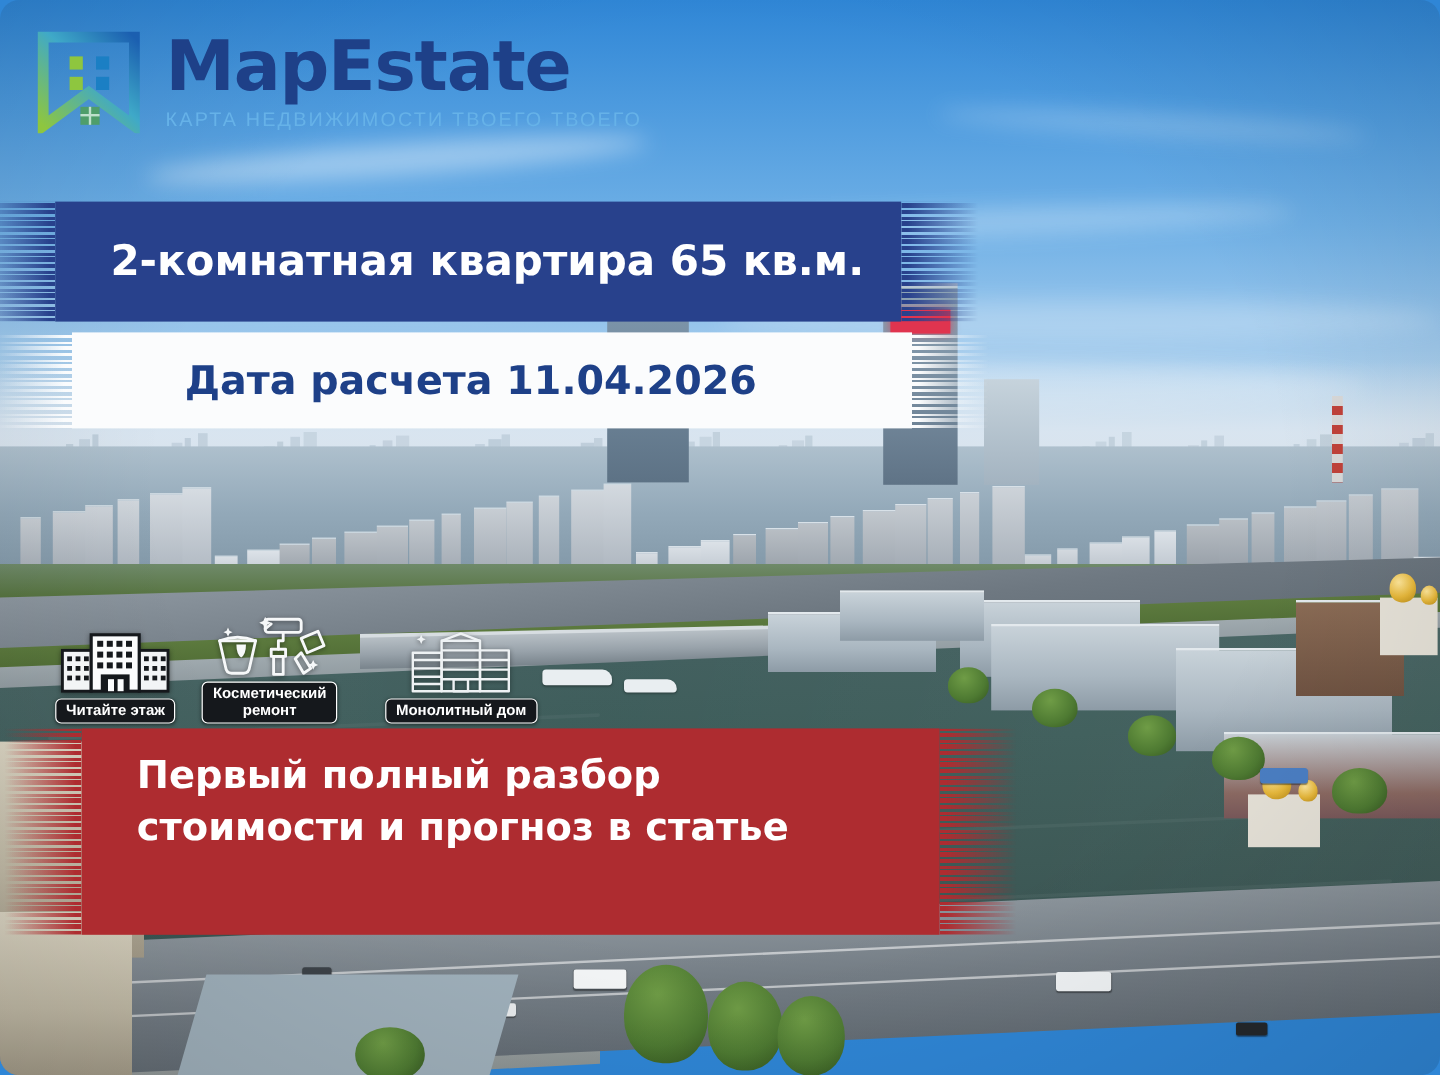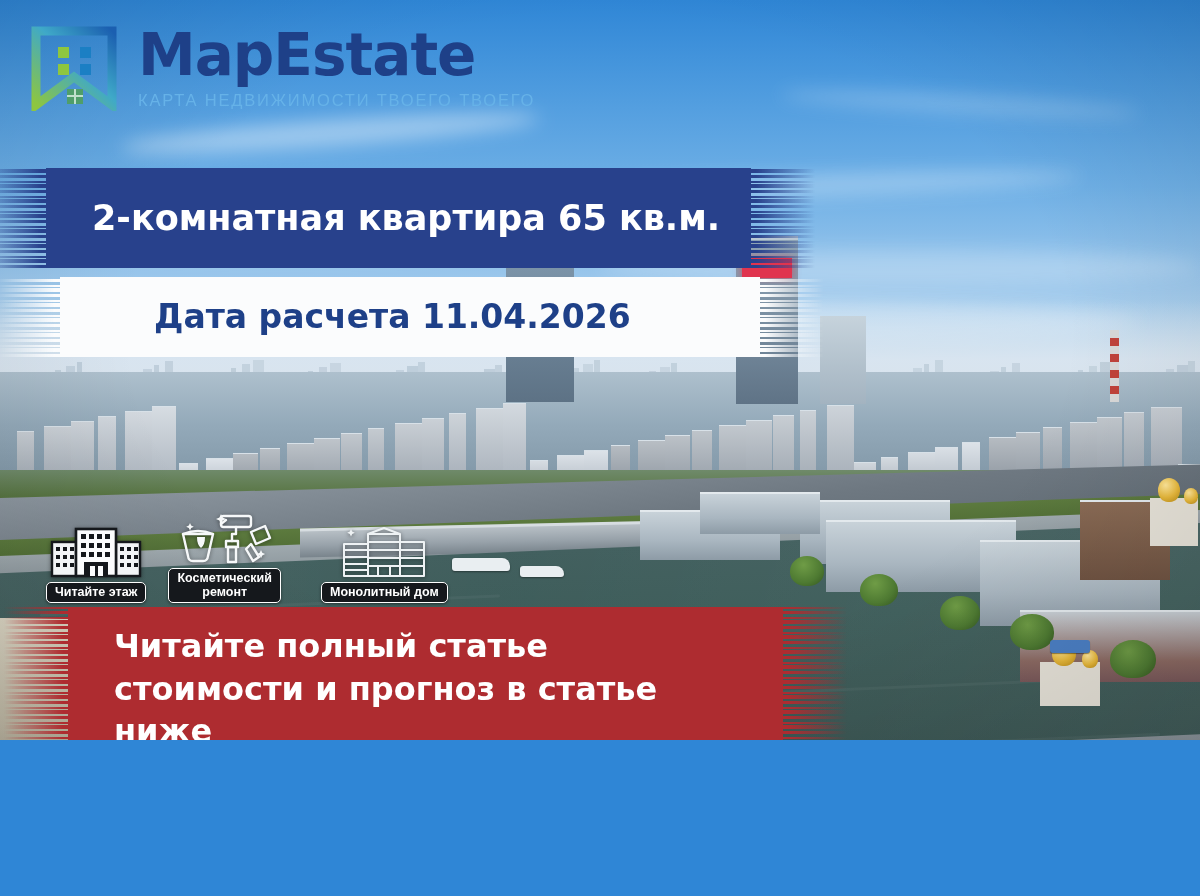--- a/index.html
+++ b/index.html
@@ -6,22 +6,23 @@
   html,body { width:1200px; height:896px; }
   body {
     font-family:"Liberation Sans", sans-serif;
     overflow:hidden;
     background:#2f86d6;
   }
 
   .poster {
     position:relative;
     width:1200px;
-    height:740px;
+    height:896px;
     overflow:hidden;
+    border-radius:16px;
   }
 
   
   .photo { position:absolute; inset:0; overflow:hidden; }
 
   .sky {
     position:absolute; left:0; top:0; width:1200px; height:390px;
     background:linear-gradient(180deg,#2f86d6 0%,#4c9ade 22%,#6fb0e6 48%,#9fc9ec 74%,#c2dcef 92%,#d5e4ee 100%);
   }
   .cloud {
@@ -541,23 +542,22 @@
     <div class="brush-end right"></div>
     <div class="label">Дата расчета 11.04.2026</div>
   </div>
 
 
   <div class="banner" id="b-red">
     <div class="brush-body"></div>
     <div class="brush-end left"></div>
     <div class="brush-end right"></div>
     <div class="label">
-      <span>Читайте полный статье</span>
+      <span>Первый полный разбор</span>
       <span>стоимости и прогноз в статье</span>
-      <span>ниже</span>
     </div>
   </div>
 
   <div class="badges">
 
     <div class="badge" id="badge-floor">
       <div class="glyph">
         <svg viewBox="0 0 96 54" width="96" height="54" aria-hidden="true">
           <rect x="4" y="16" width="24" height="34" fill="#f2f4f6" stroke="#15181c" stroke-width="2.4"></rect>
           <rect x="68" y="16" width="24" height="34" fill="#f2f4f6" stroke="#15181c" stroke-width="2.4"></rect>

